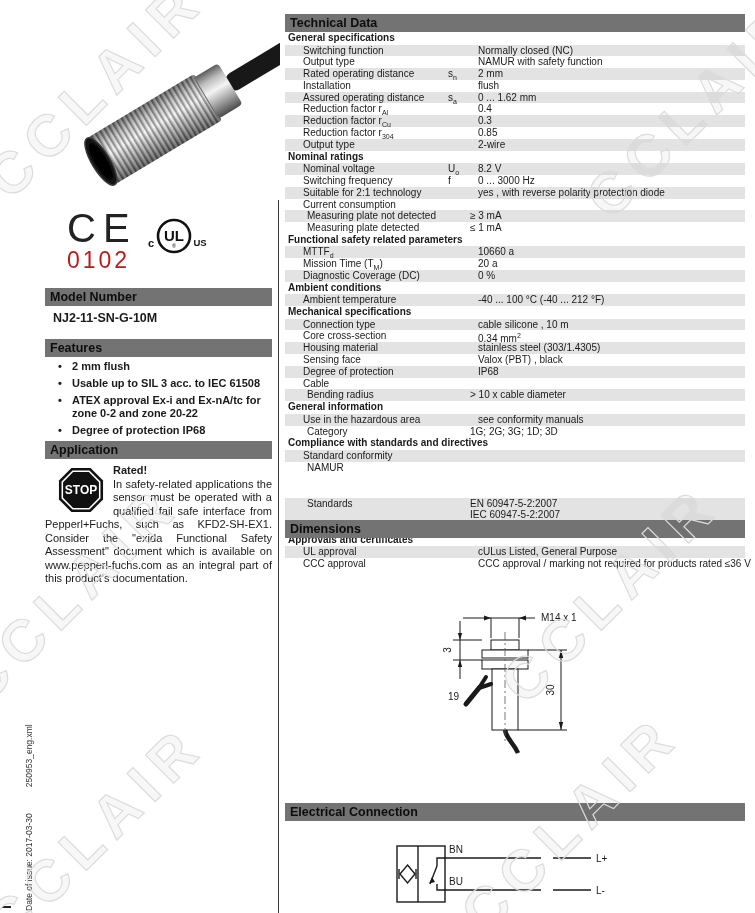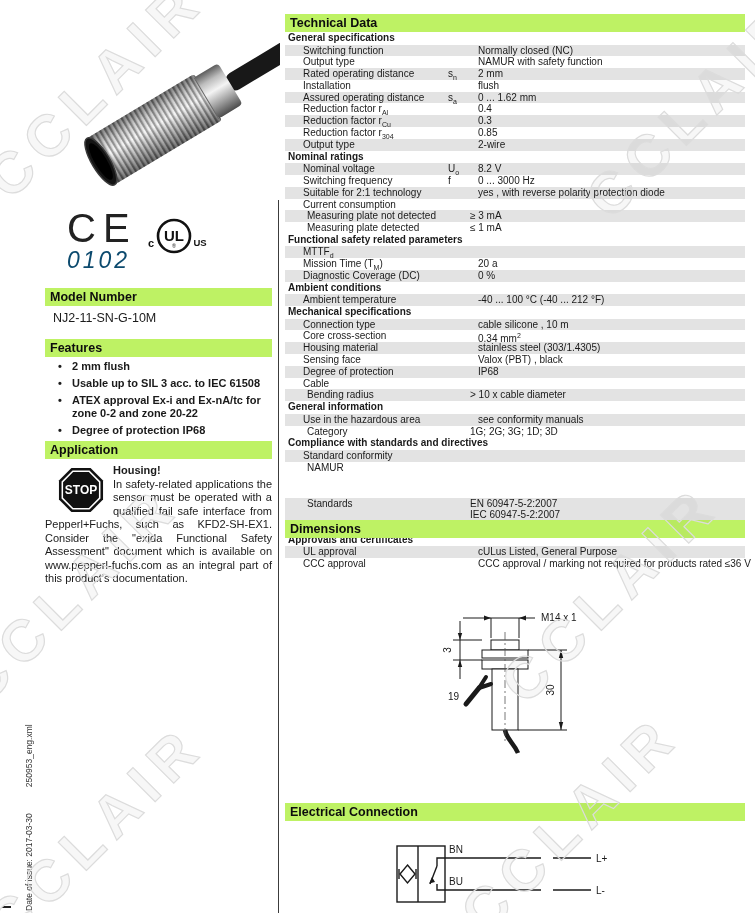--- a/index.html
+++ b/index.html
@@ -17,28 +17,28 @@
 
   .footer-rot{position:absolute;left:36px;top:899px;width:232px;height:12px;
       transform:rotate(-90deg);transform-origin:0 100%;display:flex;gap:26px;
       font-size:8.5px;color:#333;white-space:nowrap;}
 
   
   .leftcol{position:absolute;left:45px;top:0;width:227px;height:913px;}
   .photo{position:absolute;left:0;top:12px;width:235px;height:188px;overflow:hidden;background:#fff;}
   .ce{position:absolute;left:22px;top:208px;text-align:left;color:#222;}
   .ce-txt{font-size:40px;letter-spacing:7px;line-height:40px;}
-  .ce-num{font-size:23px;letter-spacing:3px;line-height:24px;color:#0c4a6e;font-style:italic;}
+  .ce-num{font-size:23px;letter-spacing:3px;line-height:24px;color:#b91c1c;}
   .ul-logo{position:absolute;left:95px;top:216px;}
 
-  .bar{background:#bef264;height:18px;line-height:18px;font-weight:bold;font-size:12.5px;
+  .bar{background:#737373;height:18px;line-height:18px;font-weight:bold;font-size:12.5px;
        padding-left:5px;box-sizing:border-box;color:#0d0d0d;}
   .bar.left{position:absolute;left:0;width:227px;}
   #model-bar{top:288px}
-  .model-val{position:absolute;left:0;top:311px;font-weight:normal;font-size:12.5px;padding-left:8px;}
+  .model-val{position:absolute;left:0;top:311px;font-weight:bold;font-size:12.5px;padding-left:8px;}
   #features-bar{top:339px}
   .features{position:absolute;left:0;top:360px;width:227px;margin:0;padding:0;list-style:none;}
   .features li{position:relative;padding-left:27px;font-weight:bold;font-size:11px;line-height:13px;margin-bottom:4px;}
   .features li .blt{position:absolute;left:13px;top:0;}
   #app-bar{top:441px}
   .danger{position:absolute;left:0;top:464px;width:227px;font-size:11px;line-height:13.5px;text-align:justify;}
   .stop{float:left;width:46px;height:46px;margin:3px 9px 2px 13px;}
   .danger-title{font-weight:bold;}
 
   
@@ -135,21 +135,21 @@
     <div class="bar left" id="app-bar">
       <span>Application</span>
     </div>
 
     <div class="danger">
       <svg class="stop" viewBox="0 0 48 48">
         <polygon points="14,1 34,1 47,14 47,34 34,47 14,47 1,34 1,14" fill="#111"></polygon>
         <polygon points="15.5,4.5 32.5,4.5 43.5,15.5 43.5,32.5 32.5,43.5 15.5,43.5 4.5,32.5 4.5,15.5" fill="none" stroke="#fff" stroke-width="1.6"></polygon>
         <text x="24" y="28.5" text-anchor="middle" font-size="12.5" font-weight="bold" fill="#fff">STOP</text>
       </svg>
-      <div class="danger-title">Housing!</div>
+      <div class="danger-title">Rated!</div>
       <div class="danger-body">In safety-related applications the sensor must be operated with a qualified fail safe interface from Pepperl+Fuchs, such as KFD2-SH-EX1. Consider the "exida Functional Safety Assessment" document which is available on www.pepperl-fuchs.com as an integral part of this product's documentation.</div>
     </div>
   </div>
 
   <div class="rightcol">
 
     <div class="bar wide" id="tech-bar">
       <span>Technical Data</span>
     </div>
 
@@ -228,20 +228,21 @@
         </div>
         <div class="t-row">
           <div class="t-label ind2">Measuring plate detected</div>
           <div class="t-sym"></div>
           <div class="t-val">≤ 1 mA</div>
         </div>
         <div class="t-ghead">Functional safety related parameters</div>
         <div class="t-row stripe">
           <div class="t-label">MTTF<sub>d</sub></div>
           <div class="t-sym"></div>
+          <div class="t-val">10660 a</div>
         </div>
         <div class="t-row">
           <div class="t-label">Mission Time (T<sub>M</sub>)</div>
           <div class="t-sym"></div>
           <div class="t-val">20 a</div>
         </div>
         <div class="t-row stripe">
           <div class="t-label">Diagnostic Coverage (DC)</div>
           <div class="t-sym"></div>
           <div class="t-val">0 %</div>

